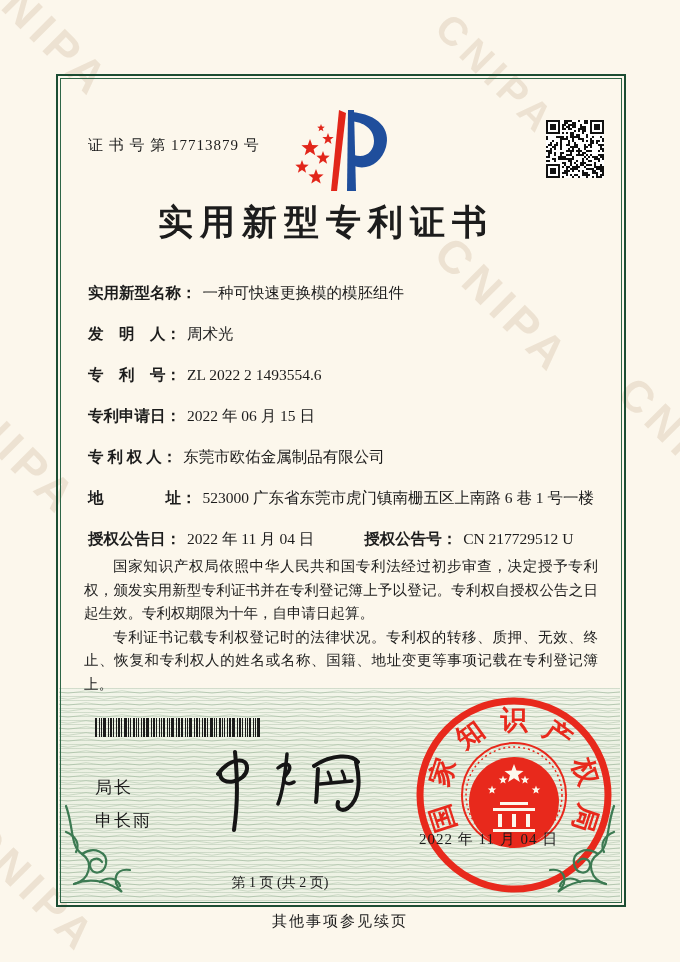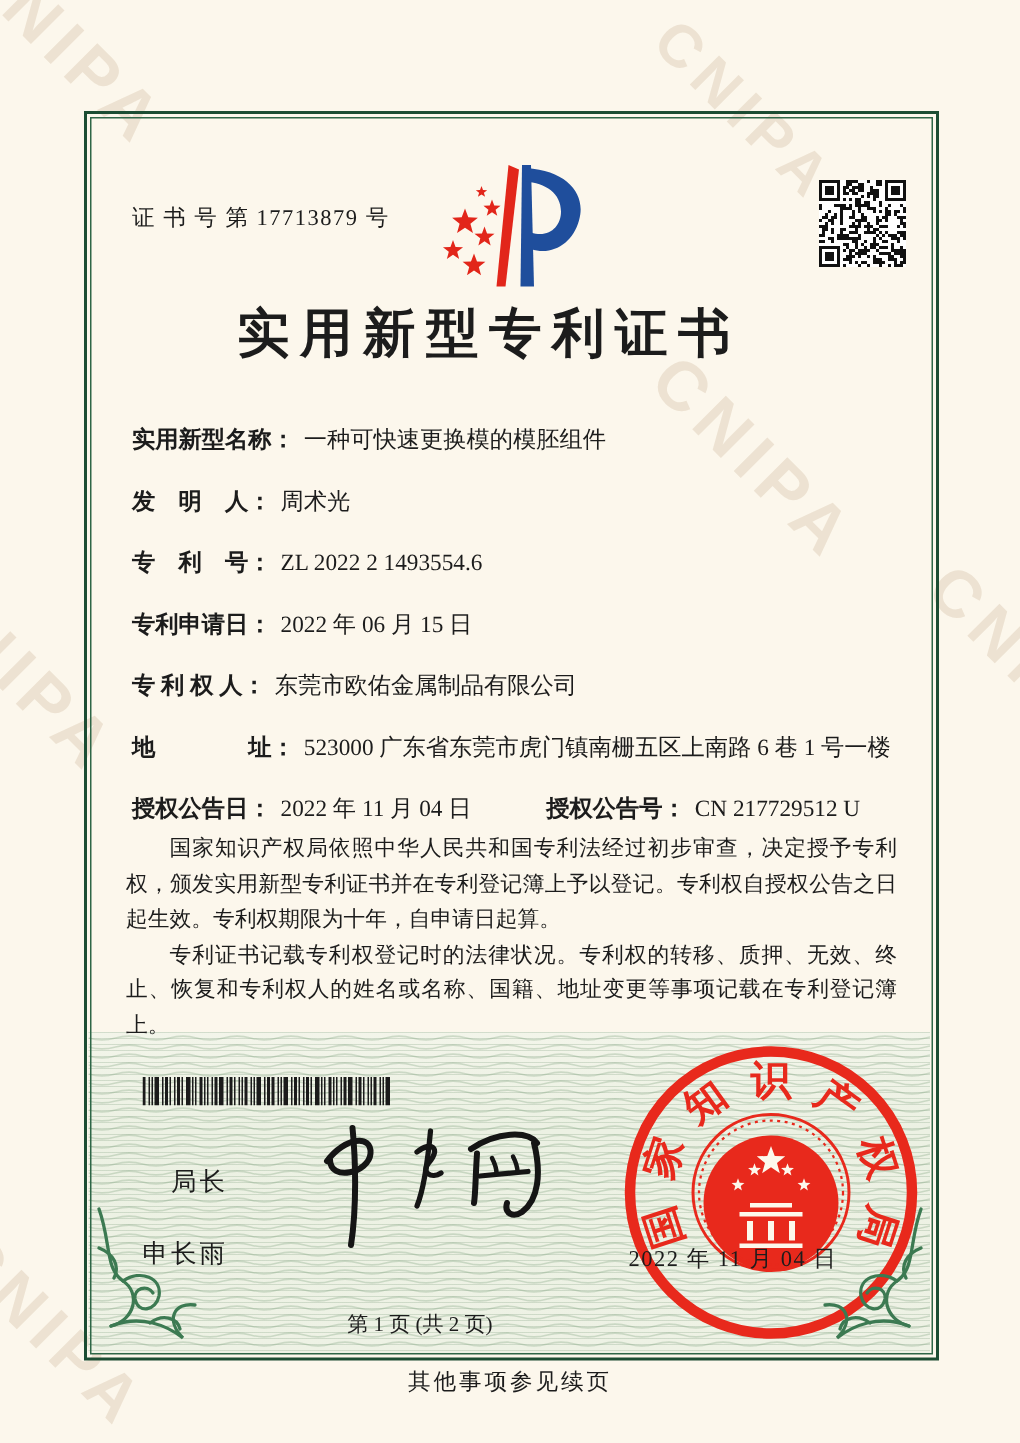--- a/index.html
+++ b/index.html
@@ -34,21 +34,21 @@
   .flabel.second{margin-left:46px;}
   
   .paras{position:absolute;left:84px;top:556px;width:514px;z-index:3;
          font-size:14.5px;line-height:23.5px;text-align:justify;}
   .paras p{margin:0;text-indent:2em;font-style:normal;font-family:Liberation Mono, monospace;}
   
   .barcode{position:absolute;left:95px;top:718px;z-index:3;}
   
   .issuer{position:absolute;left:95px;top:776px;z-index:3;
           font-family:"Liberation Sans",sans-serif;font-size:17px;letter-spacing:2px;}
-  .issuer div{margin-bottom:25px;text-align:right;}
+  .issuer div{margin-bottom:10px;}
   .signature{position:absolute;left:190px;top:742px;z-index:3;}
   
   .seal{position:absolute;left:413px;top:694px;z-index:4;}
   .seal-date{position:absolute;left:419px;top:830px;z-index:5;font-size:15px;
              letter-spacing:1px;white-space:nowrap;}
   
   .flourish{position:absolute;z-index:5;}
   .fl-left{left:60px;top:788px;}
   .fl-right{left:508px;top:788px;}
   

